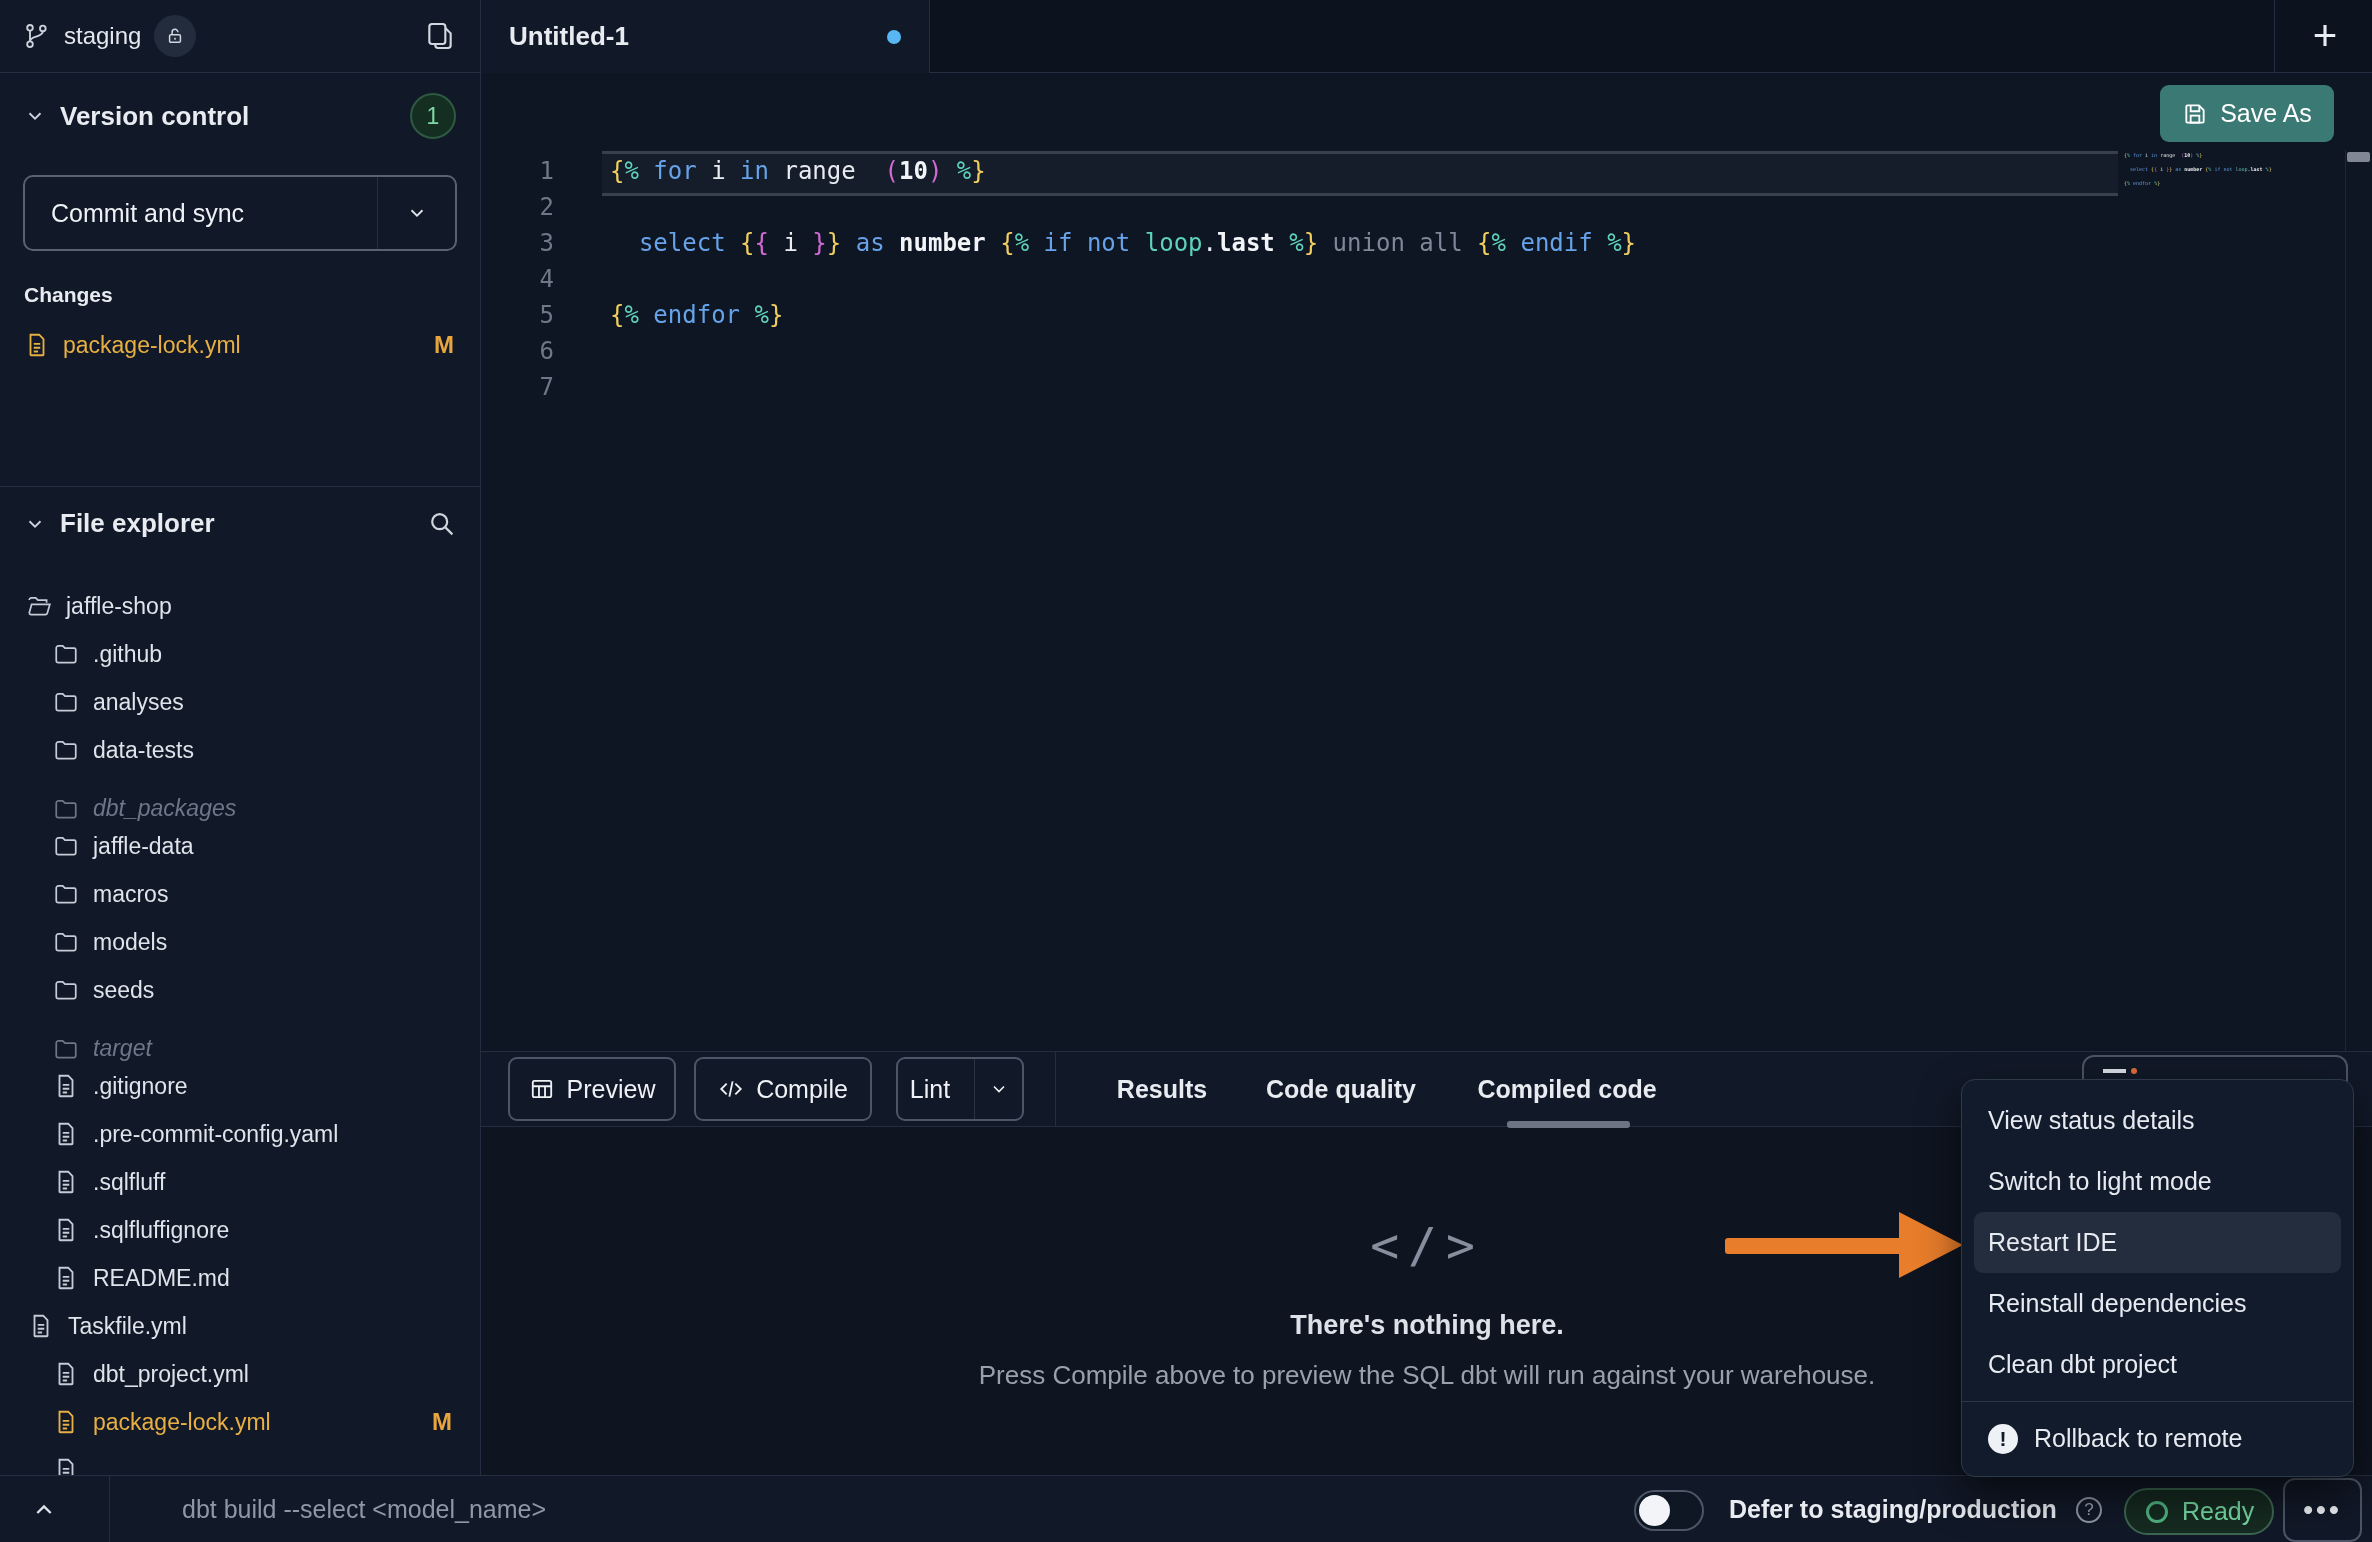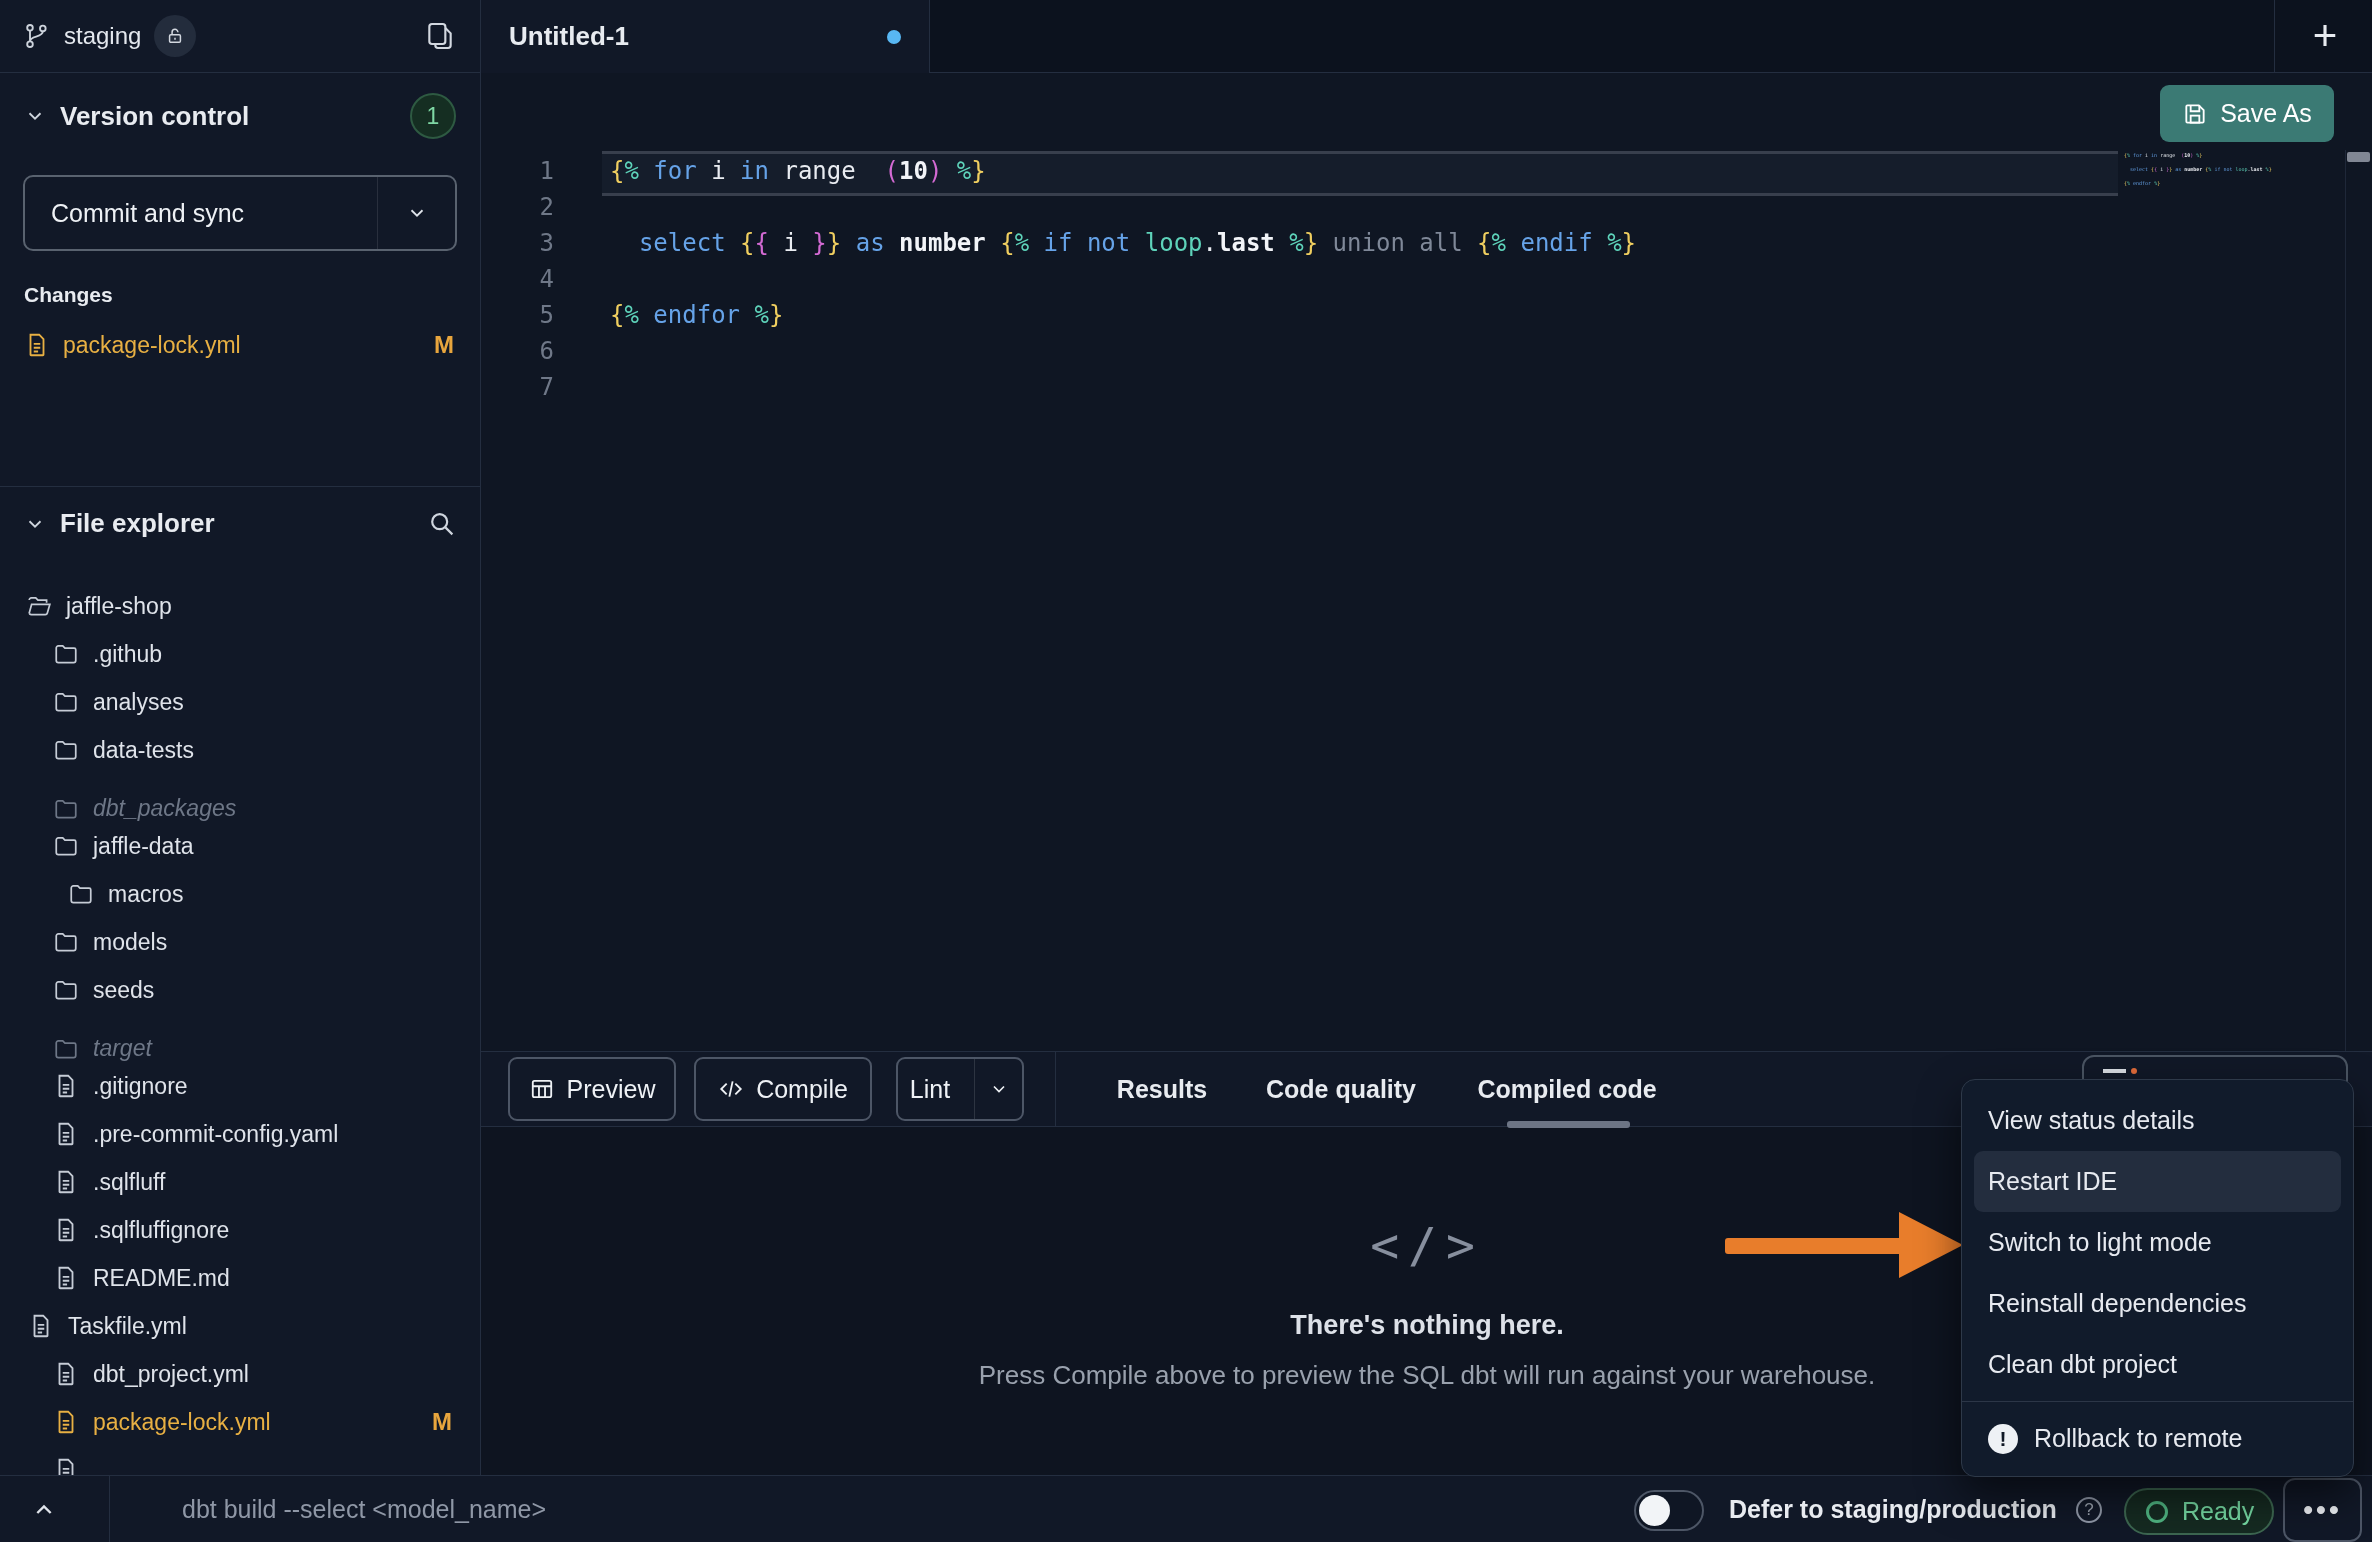--- a/index.html
+++ b/index.html
@@ -283,21 +283,21 @@
           <span>dbt_packages</span>
         </div>
         <div class="tree-row" style="padding-left: 53px;">
           <span class="tree-icon">
             <svg viewBox="0 0 24 24" fill="none" stroke="currentColor" stroke-width="1.6">
               <path d="M3 6.5a2 2 0 0 1 2-2h4l2 2h8.5a1.5 1.5 0 0 1 1.5 1.5V18a2 2 0 0 1-2 2H5a2 2 0 0 1-2-2z"></path>
             </svg>
           </span>
           <span>jaffle-data</span>
         </div>
-        <div class="tree-row" style="padding-left: 68px;">
+        <div class="tree-row" style="padding-left: 53px;">
           <span class="tree-icon">
             <svg viewBox="0 0 24 24" fill="none" stroke="currentColor" stroke-width="1.6">
               <path d="M3 6.5a2 2 0 0 1 2-2h4l2 2h8.5a1.5 1.5 0 0 1 1.5 1.5V18a2 2 0 0 1-2 2H5a2 2 0 0 1-2-2z"></path>
             </svg>
           </span>
           <span>macros</span>
         </div>
         <div class="tree-row" style="padding-left: 53px;">
           <span class="tree-icon">
             <svg viewBox="0 0 24 24" fill="none" stroke="currentColor" stroke-width="1.6">
@@ -487,25 +487,25 @@
 <div class="arrow-head"></div>
 
 <div class="ghost-btn"></div>
 <div class="ghost-dash"></div>
 <div class="ghost-dot"></div>
 
 <div class="menu" id="context-menu">
     <div class="menu-item">
       <span>View status details</span>
     </div>
+    <div class="menu-item">
+      <span>Switch to light mode</span>
+    </div>
     <div class="menu-item hl">
       <span>Restart IDE</span>
-    </div>
-    <div class="menu-item">
-      <span>Switch to light mode</span>
     </div>
     <div class="menu-item">
       <span>Reinstall dependencies</span>
     </div>
     <div class="menu-item">
       <span>Clean dbt project</span>
     </div>
     <div class="menu-sep"></div>
     <div class="menu-item">
       <span class="excl">!</span>

